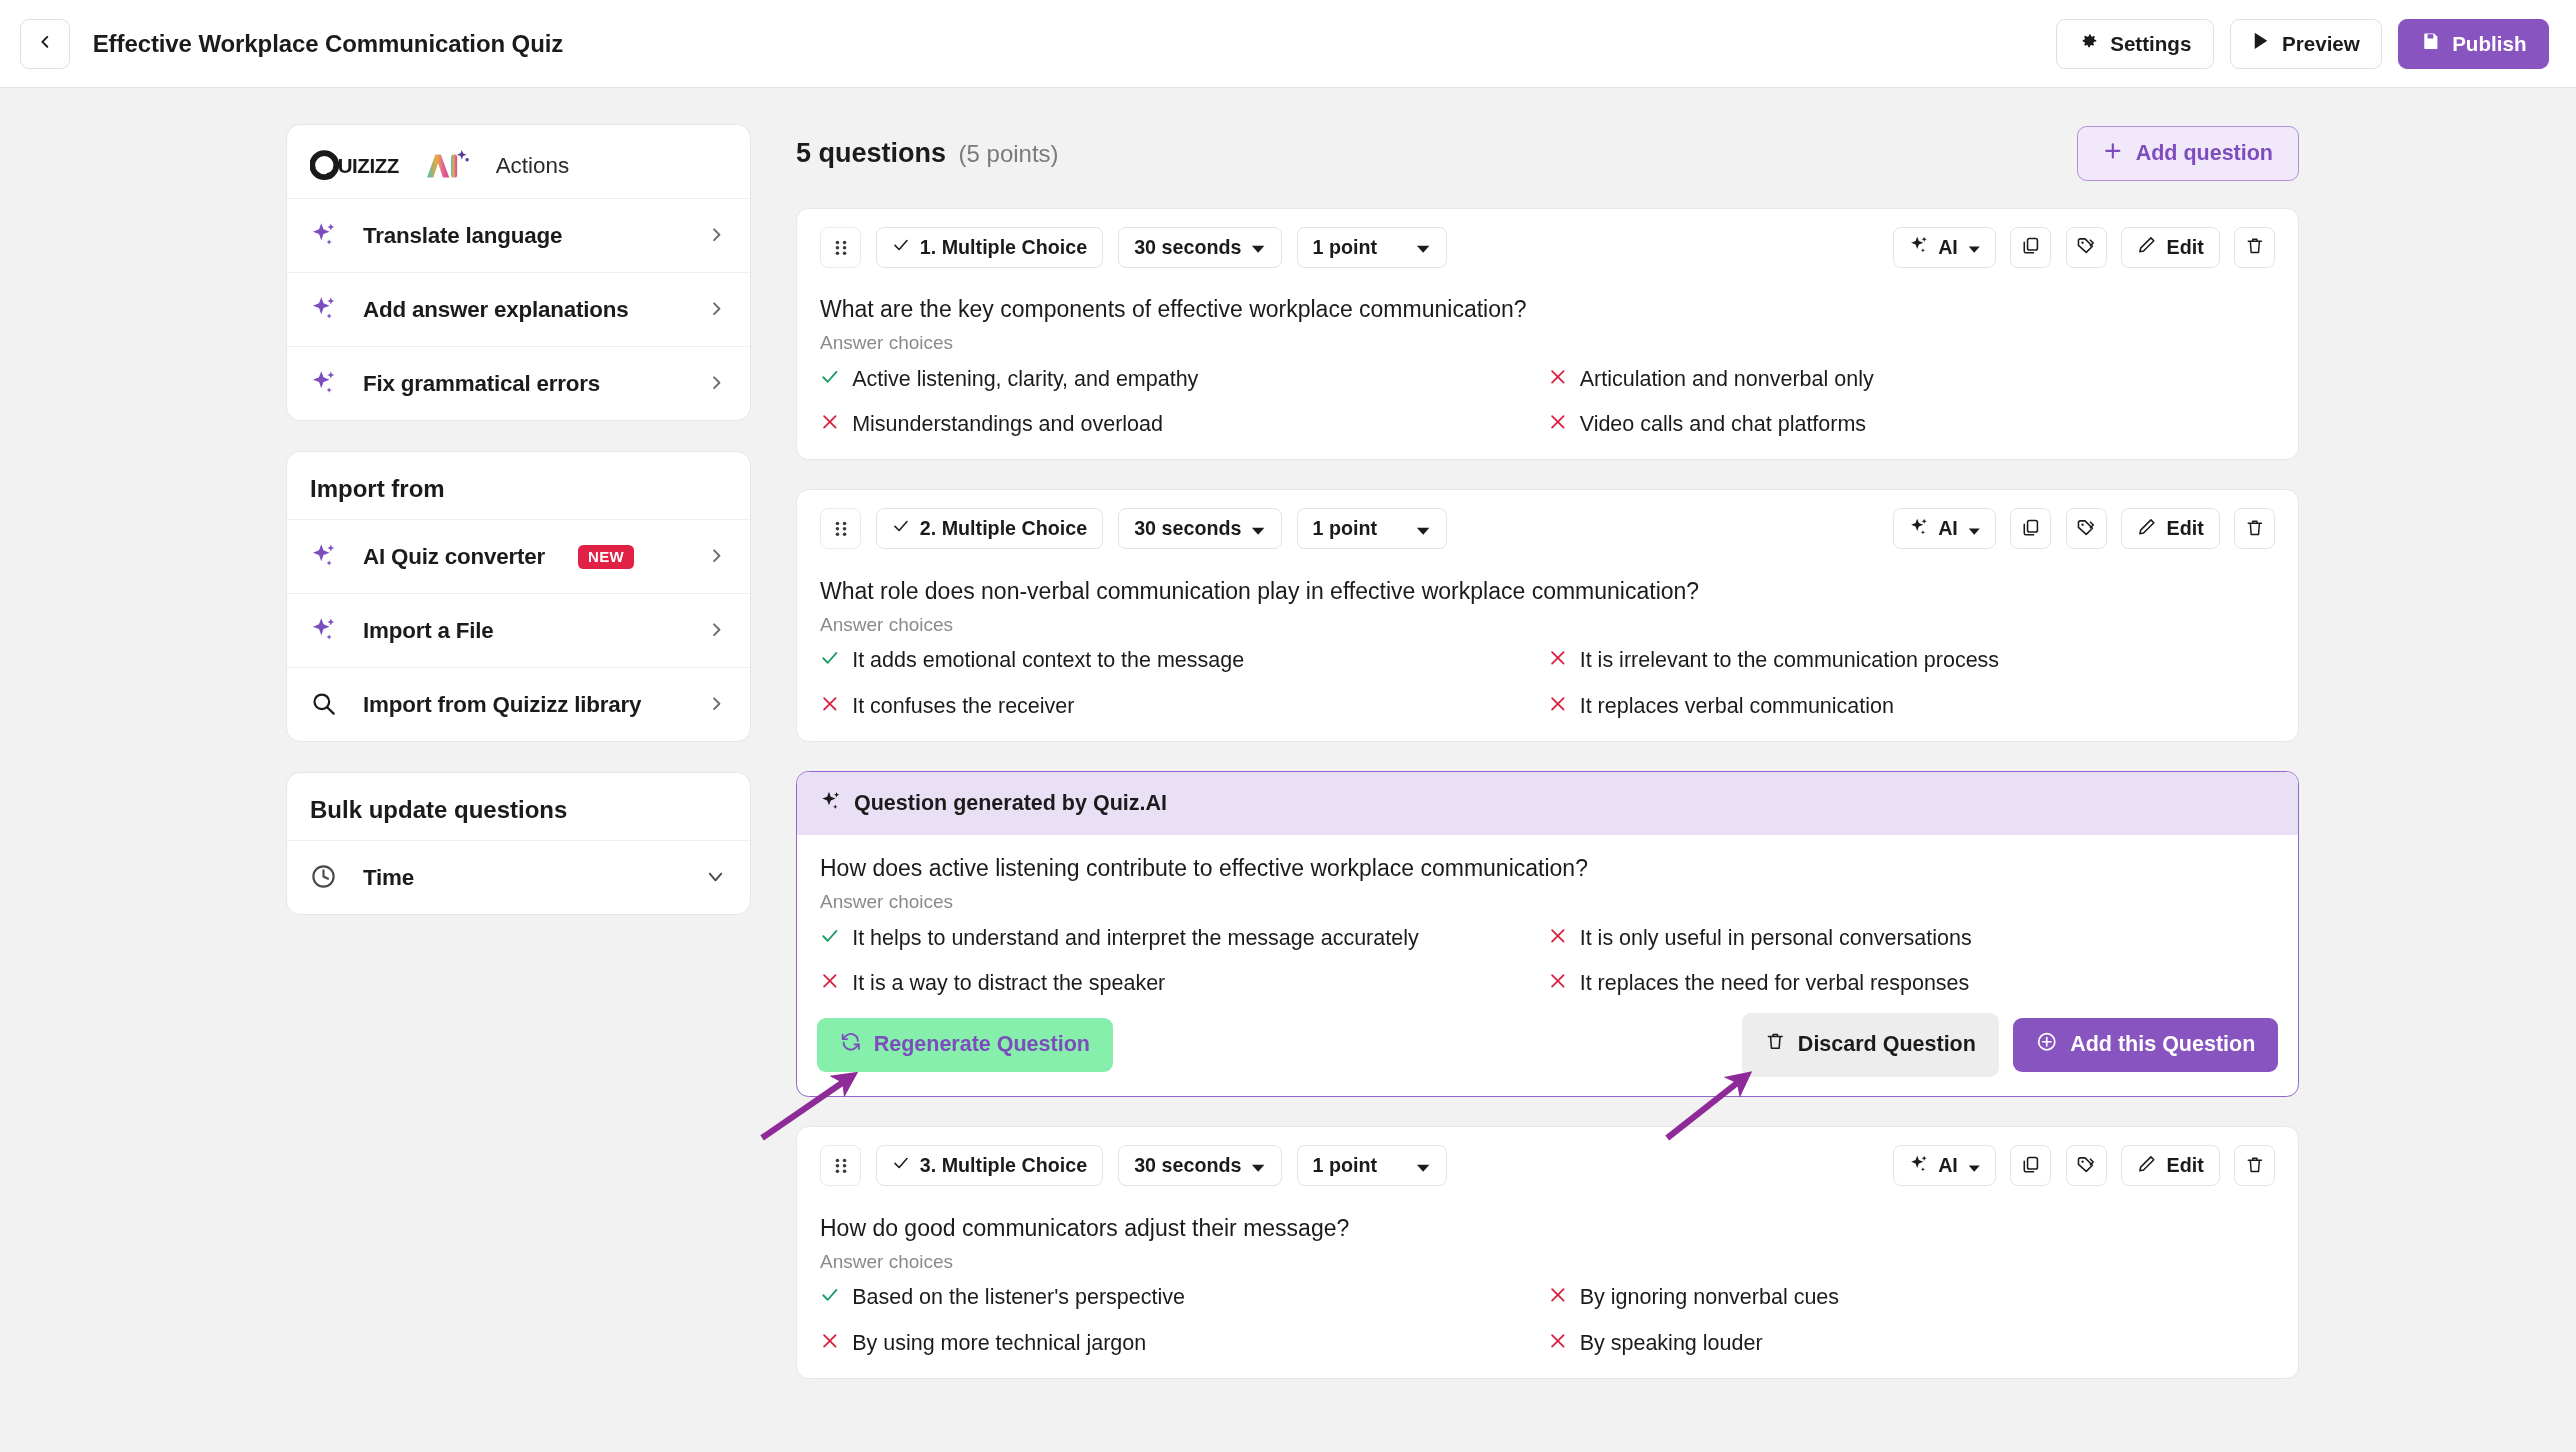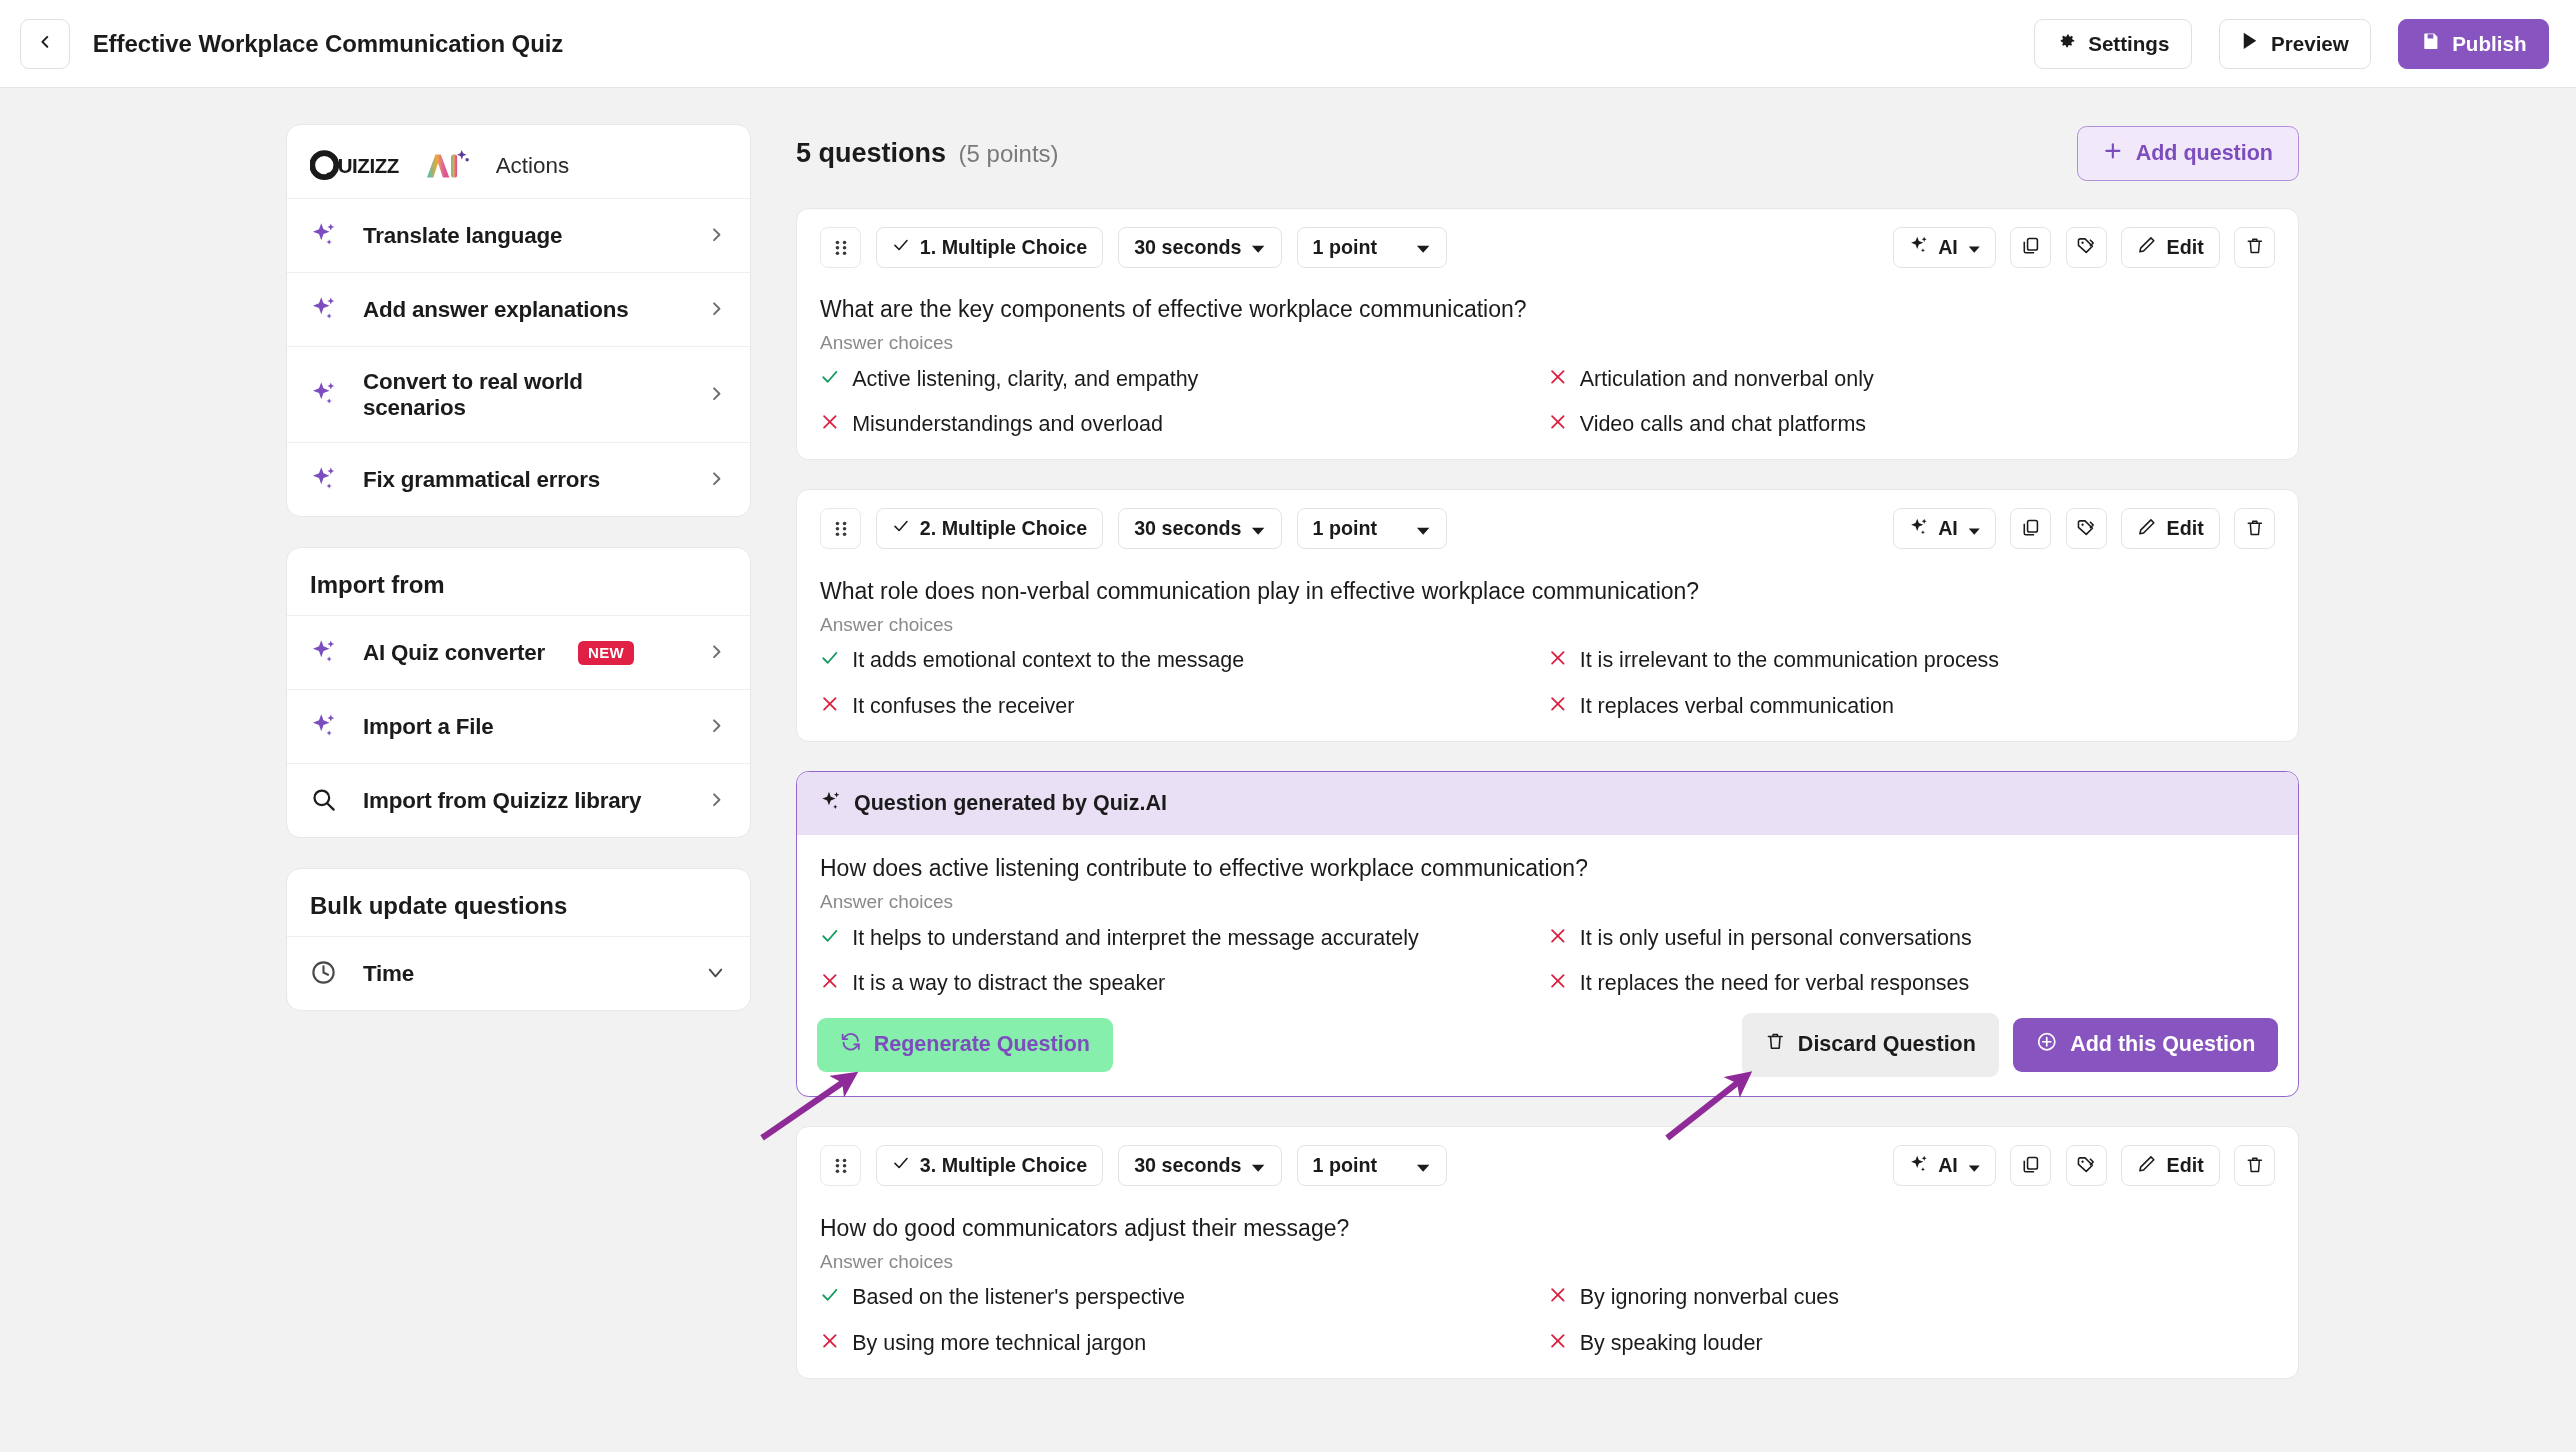--- a/index.html
+++ b/index.html
@@ -20,21 +20,21 @@
   .back-btn {
     margin-left: 19.7px; width: 50px; height: 50px; border: 0.9px solid #E0E0E0;
     border-radius: 9px; background: #fff; display: flex; align-items: center;
     justify-content: center; cursor: pointer;
   }
   .quiz-title {
     margin-left: 23px; font-size: 24px; font-weight: 700; color: #1B1B1B;
     letter-spacing: -0.1px;
   }
   .topbar-right {
-    margin-left: auto; margin-right: 27px; display: flex; align-items: center; gap: 27px;
+    margin-left: auto; margin-right: 27px; display: flex; align-items: center; gap: 16px;
   }
   .tb-btn {
     height: 50px; border: 0.9px solid #E0E0E0; border-radius: 9px; background: #fff;
     display: flex; align-items: center; gap: 11.6px; padding: 0 21.5px;
     font-size: 20.6px; font-weight: 700; color: #1B1B1B; cursor: pointer;
   }
   .tb-btn.primary {
     background: #8854C0; border-color: #8854C0; color: #fff;
   }
 
@@ -245,35 +245,20 @@
         </span>
       </div>
       <div class="menu-item">
         <span>
           <svg width="27" height="27" viewBox="0 0 24 24" fill="#7B4DBF">
               <path d="M10 2l2 5.4L17.4 9.5 12 11.6 10 17l-2-5.4L2.6 9.5 8 7.4z"></path>
               <path d="M18.5 2.2l.9 2.2 2.2.9-2.2.9-.9 2.2-.9-2.2-2.2-.9 2.2-.9z"></path>
               <path d="M17 16.3l.7 1.7 1.7.7-1.7.7-.7 1.7-.7-1.7-1.7-.7 1.7-.7z"></path>
             </svg>
         </span>
-        <span class="mtext">Convert to real world scenarios</span>
-        <span class="chev">
-          <svg width="21.5" height="21.5" viewBox="0 0 24 24" fill="none" stroke="#6E6E6E" stroke-width="2.2" stroke-linecap="round" stroke-linejoin="round">
-              <polyline points="9 6 15 12 9 18"></polyline>
-            </svg>
-        </span>
-      </div>
-      <div class="menu-item">
-        <span>
-          <svg width="27" height="27" viewBox="0 0 24 24" fill="#7B4DBF">
-              <path d="M10 2l2 5.4L17.4 9.5 12 11.6 10 17l-2-5.4L2.6 9.5 8 7.4z"></path>
-              <path d="M18.5 2.2l.9 2.2 2.2.9-2.2.9-.9 2.2-.9-2.2-2.2-.9 2.2-.9z"></path>
-              <path d="M17 16.3l.7 1.7 1.7.7-1.7.7-.7 1.7-.7-1.7-1.7-.7 1.7-.7z"></path>
-            </svg>
-        </span>
         <span class="mtext">Fix grammatical errors</span>
         <span class="chev">
           <svg width="21.5" height="21.5" viewBox="0 0 24 24" fill="none" stroke="#6E6E6E" stroke-width="2.2" stroke-linecap="round" stroke-linejoin="round">
               <polyline points="9 6 15 12 9 18"></polyline>
             </svg>
         </span>
       </div>
     </div>
 
     <div class="card">

